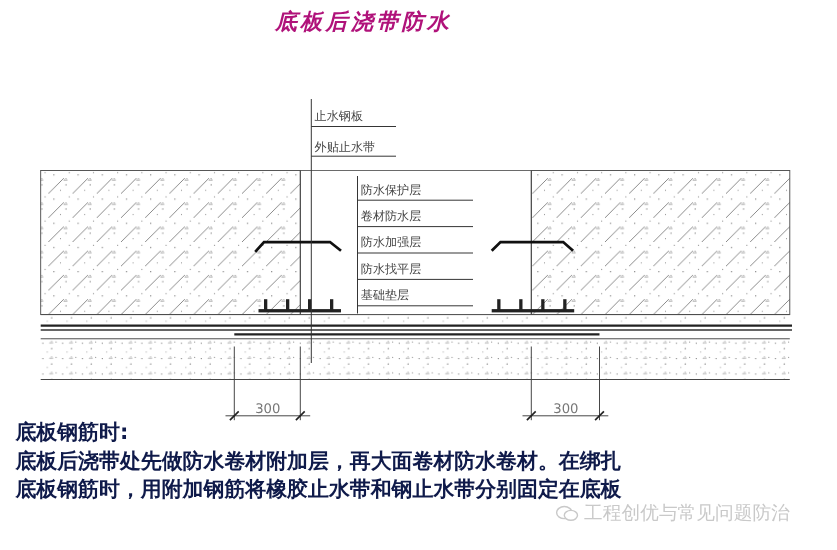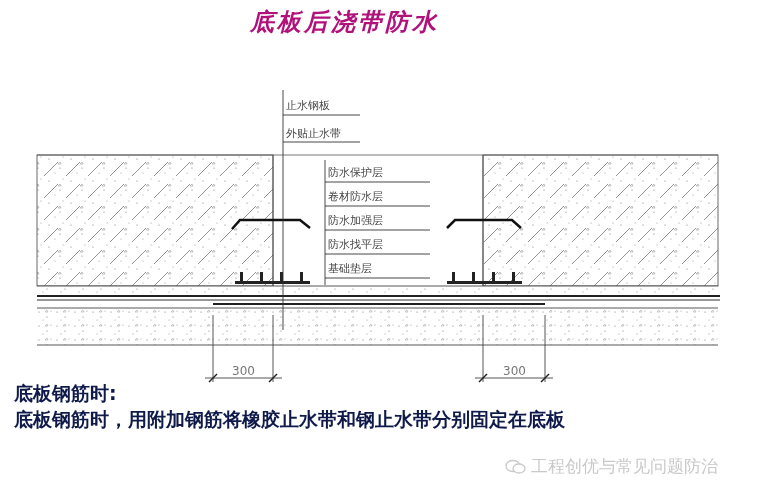--- a/index.html
+++ b/index.html
@@ -1,19 +1,19 @@
 <!DOCTYPE html>
 <html><head>
 <meta charset="utf-8">
 <style>
   html, body { margin: 0; padding: 0; background: #ffffff; }
   body { width: 761px; height: 500px; position: relative; overflow: hidden; font-family: "DejaVu Sans", sans-serif; }
   .title {
     position: absolute; left: 250px; top: 6px; width: 200px;
-    font-family: "DejaVu Serif", serif; font-weight: bold; font-size: 24px;
+    font-family: "DejaVu Serif", serif; font-weight: bold; font-size: 20px;
     color: #b0127a; letter-spacing: 3px; font-style: italic;
   }
   svg.drawing { position: absolute; left: 0; top: 0; }
   .lbl { font-family: "DejaVu Serif", serif; font-size: 11px; fill: #444; }
   .dim { font-family: "DejaVu Sans", sans-serif; font-size: 12px; fill: #777; }
   .notes {
     position: absolute; left: 14px; top: 380px; width: 740px;
     font-family: "DejaVu Sans", sans-serif; font-size: 19px; color: #0f1a4a;
     line-height: 26px; font-weight: bold;
   }
@@ -124,20 +124,21 @@
     <line x1="545" y1="315" x2="545" y2="382" stroke="#444" stroke-width="0.9"></line>
     <line x1="475" y1="378" x2="553" y2="378" stroke="#444" stroke-width="0.9"></line>
     <line x1="479" y1="382" x2="487" y2="374" stroke="#222" stroke-width="1.5"></line>
     <line x1="541" y1="382" x2="549" y2="374" stroke="#222" stroke-width="1.5"></line>
     <text class="dim" x="503" y="375">300</text>
   </g>
 </svg>
 
 <div class="notes">
   <span class="head">底板钢筋时:</span>
+  <span class="line">底板后浇带处先做防水卷材附加层，再大面卷材防水卷材。在绑扎</span>
   <span class="line">底板钢筋时，用附加钢筋将橡胶止水带和钢止水带分别固定在底板</span>
 </div>
 
 <div class="watermark">
   <svg class="wm-icon" viewBox="0 0 22 16">
     <ellipse cx="8" cy="7" rx="7" ry="5.5" fill="none" stroke="#c9c9c9" stroke-width="1.3"></ellipse>
     <ellipse cx="14" cy="9.5" rx="6" ry="4.5" fill="#ffffff" stroke="#c9c9c9" stroke-width="1.3"></ellipse>
   </svg>
   <span>工程创优与常见问题防治</span>
 </div>

